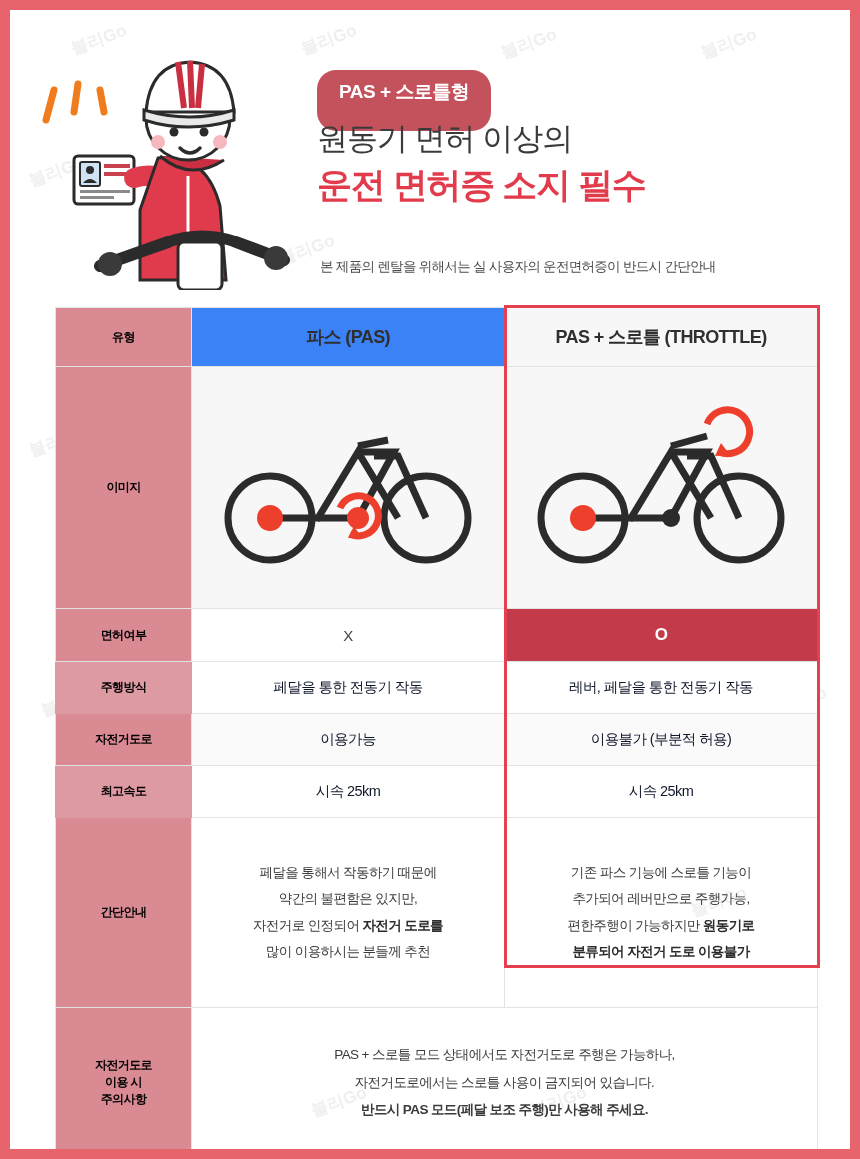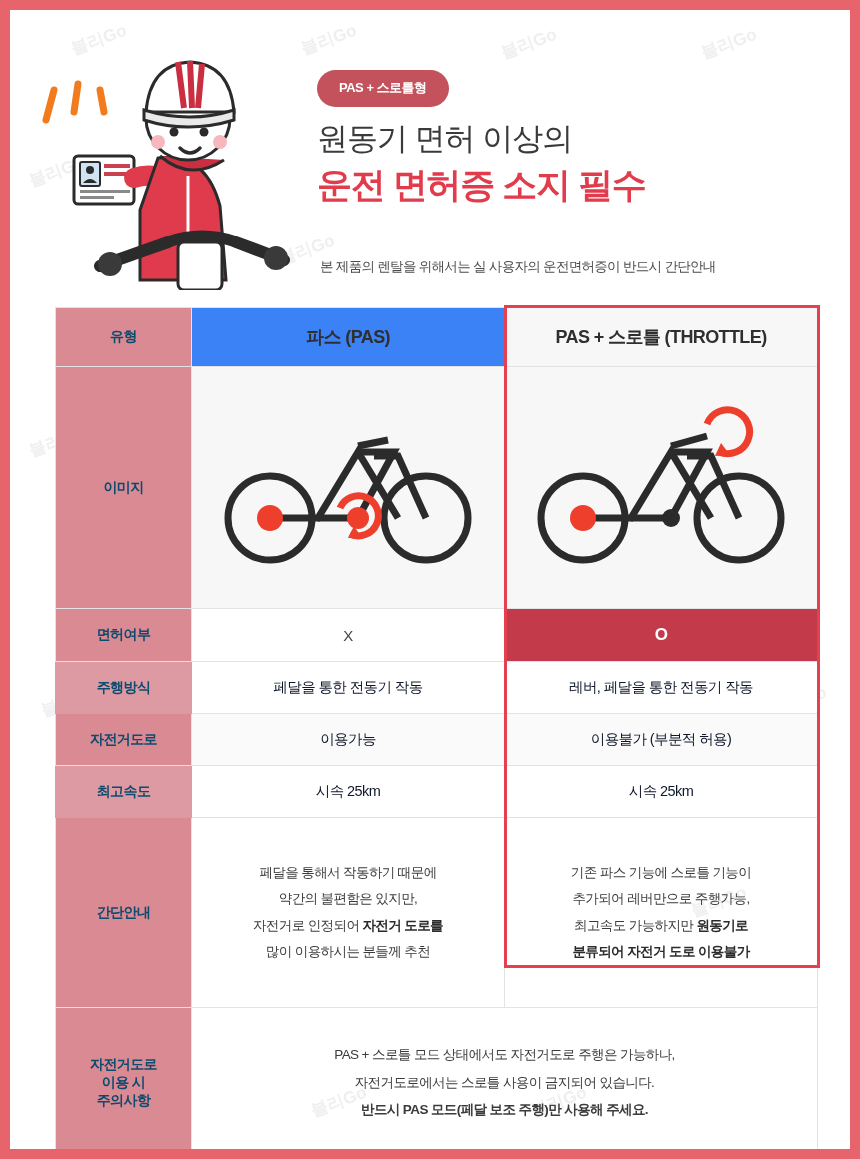--- a/index.html
+++ b/index.html
@@ -37,23 +37,23 @@
   .header {
     position: relative;
     height: 278px;
     z-index: 2;
   }
   .badge {
     position: absolute;
     left: 307px; top: 60px;
     background: #c4525c;
     color: #fff;
-    font-size: 13px;
-    font-weight: bold;
-    padding: 9px 22px 10px;
+    font-size: 19px;
+    font-weight: bold;
+    padding: 9px 22px 26px;
     border-radius: 19px;
     letter-spacing: -0.5px;
   }
   .h-line1 {
     position: absolute;
     left: 307px; top: 108px;
     font-size: 31px;
     color: #3a3a3a;
     letter-spacing: -1px;
   }
@@ -93,22 +93,22 @@
     text-align: center;
     vertical-align: middle;
     letter-spacing: -0.6px;
   }
   col.c1 { width: 136px; }
   col.c2 { width: 313px; }
   col.c3 { width: 313px; }
 
   td.rowhead {
     background: #d98a93;
-    color: #0c4a6e;
-    font-size: 14px;
+    color: #000000;
+    font-size: 12px;
     font-weight: bold;
     border-color: #d98a93;
   }
   td.rowhead.light { background: #dd9aa2; border-color: #dd9aa2; }
 
   td.colhead {
     background: #3b82f6;
     font-size: 18px;
     font-weight: bold;
     color: #2f2f2f;
@@ -317,21 +317,21 @@
           <td class="rowhead">간단안내</td>
           <td class="desc" id="summary-pas">
               <div><span>페달을 통해서 작동하기 때문에</span></div>
               <div><span>약간의 불편함은 있지만,</span></div>
               <div><span>자전거로 인정되어 </span><b>자전거 도로를</b></div>
               <div><span>많이 이용하시는 분들께 추천</span></div>
             </td>
           <td class="desc" id="summary-throttle">
               <div><span>기존 파스 기능에 스로틀 기능이</span></div>
               <div><span>추가되어 레버만으로 주행가능,</span></div>
-              <div><span>최고속도 가능하지만 </span><b>원동기로</b></div>
+              <div><span>편한주행이 가능하지만 </span><b>원동기로</b></div>
               <div><b>분류되어 자전거 도로 이용불가</b></div>
             </td>
         </tr>
 
         <tr>
           <td class="rowhead" id="rowhead-notice">
               <div>자전거도로</div>
               <div>이용 시</div>
               <div>주의사항</div>
             </td>

